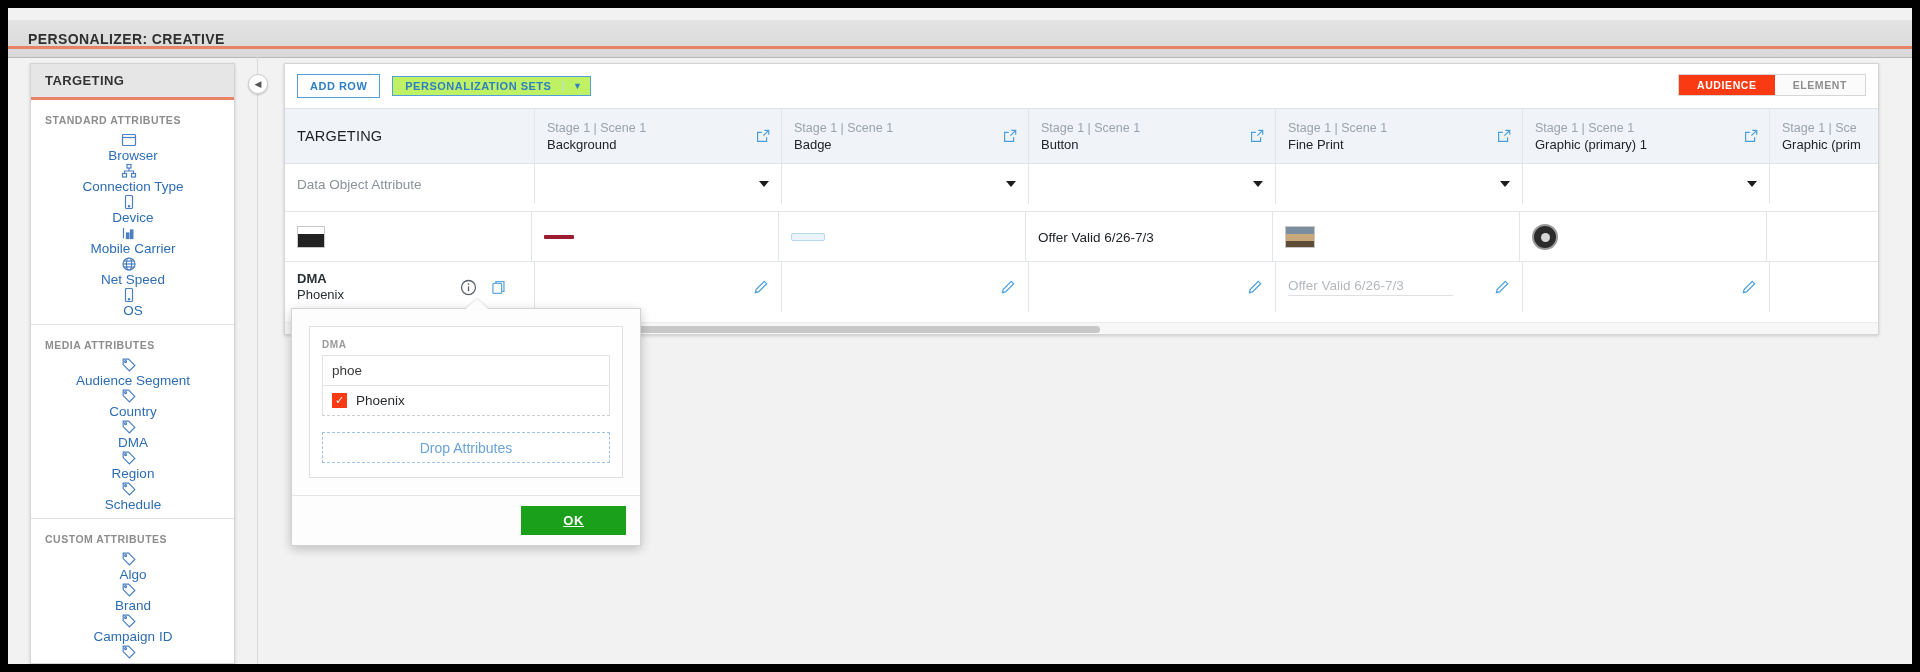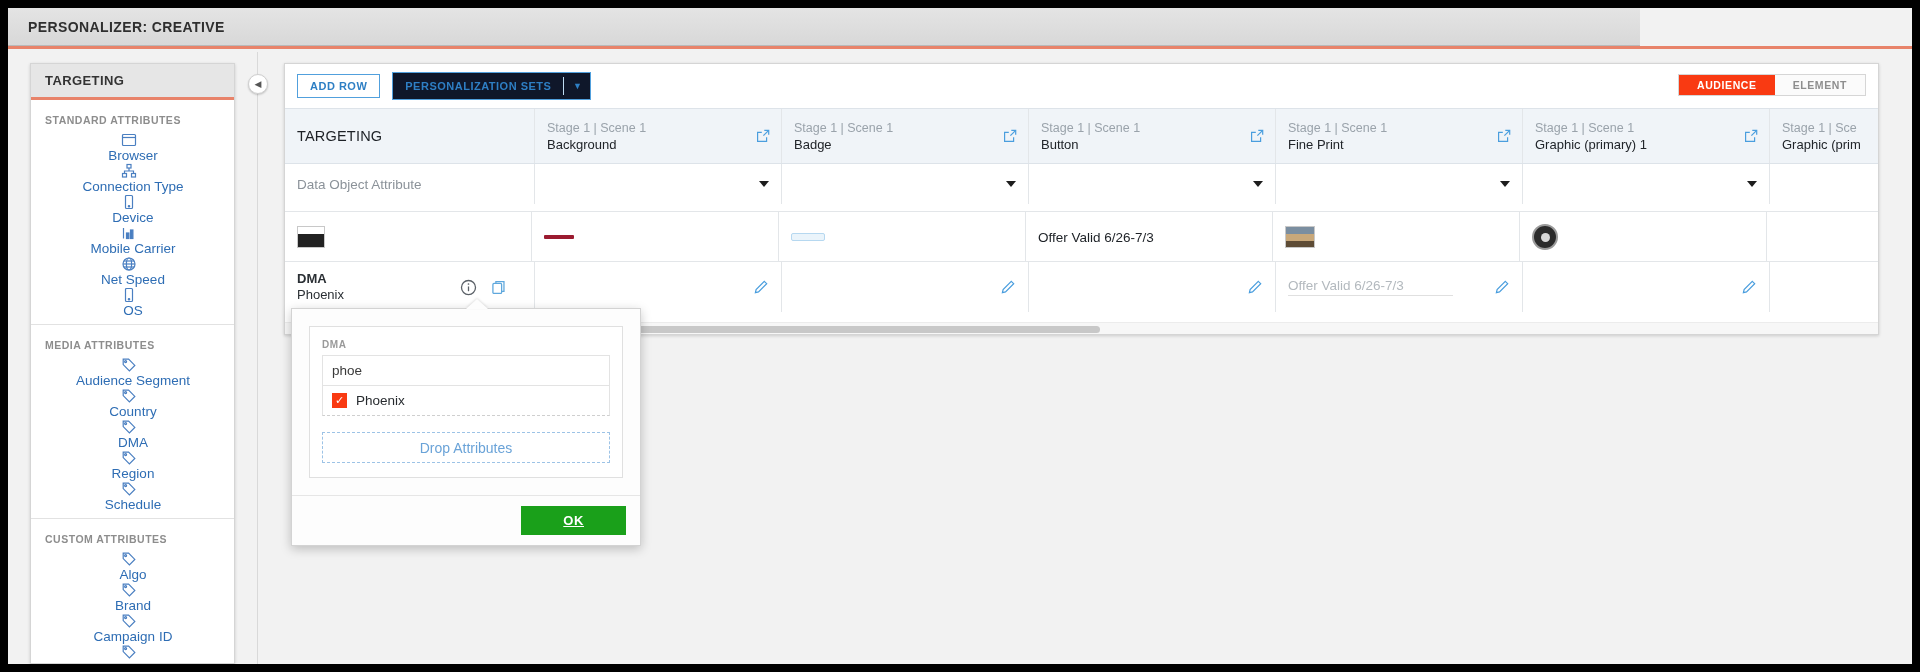--- a/index.html
+++ b/index.html
@@ -12,22 +12,22 @@
   .screen {
     position: absolute;
     left: 8px; top: 8px;
     width: 1904px; height: 656px;
     background: #f2f2f2;
     overflow: hidden;
   }
 
   
   .titlebar {
-    position: absolute; left: 0; top: 0;
-    width: 1632px; height: 38px;
+    position: absolute; left: 0; top: 12px;
+    width: 1904px; height: 38px;
     background: linear-gradient(#e4e4e4, #d8d8d8);
     border-bottom: 1px solid #b9b9b9;
     display: flex; align-items: center;
   }
   .titlebar .title {
     margin-left: 20px;
     font-size: 14px; font-weight: bold;
     letter-spacing: .4px; color: #2f2f2f;
   }
   .orangebar {
@@ -118,23 +118,23 @@
     background: #fff;
     color: #2e7fc4;
     font-size: 11px; font-weight: bold;
     letter-spacing: .5px;
     padding: 0 12px;
     display: flex; align-items: center;
     cursor: pointer;
     font-family: "Liberation Sans", sans-serif;
   }
   .btn-split {
-    height: 28px;
+    height: 20px;
     border: 1px solid #51a0dd;
-    background: #0f172a;
+    background: #bef264;
     display: flex; align-items: stretch;
     margin-left: 12px;
     cursor: pointer;
   }
   .btn-split .txt {
     color: #2e7fc4; font-size: 11px; font-weight: bold;
     letter-spacing: .5px; padding: 0 12px;
     display: flex; align-items: center;
   }
   .btn-split .divider { width: 1px; background: #bfdcf2; margin: 4px 0; }

